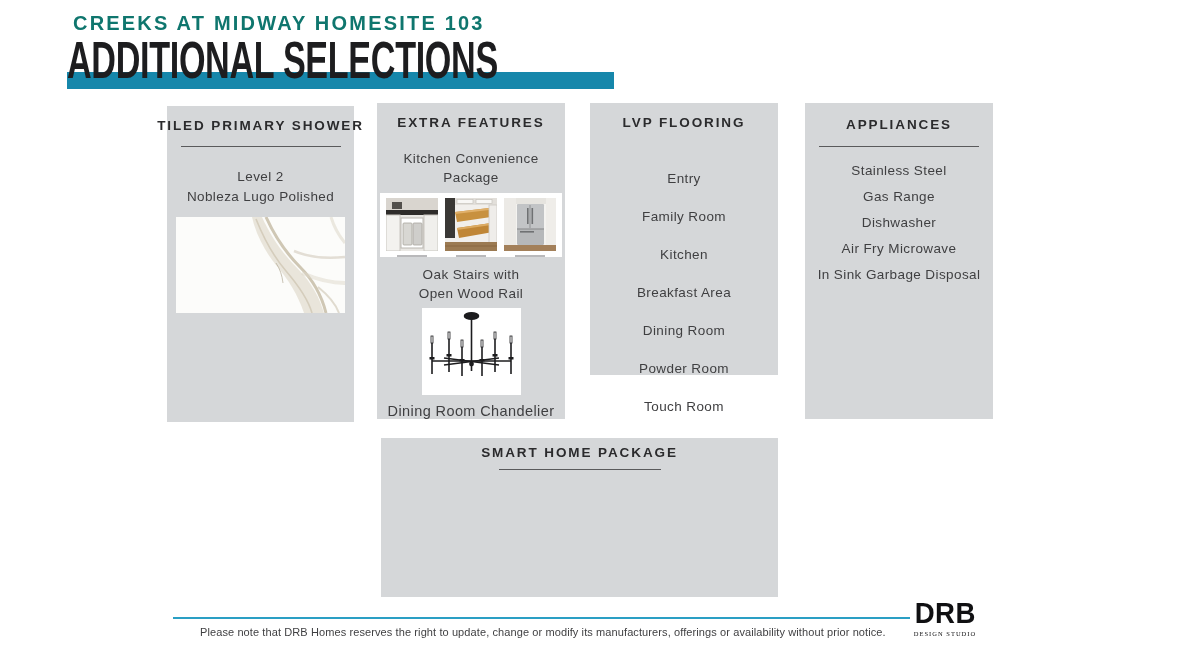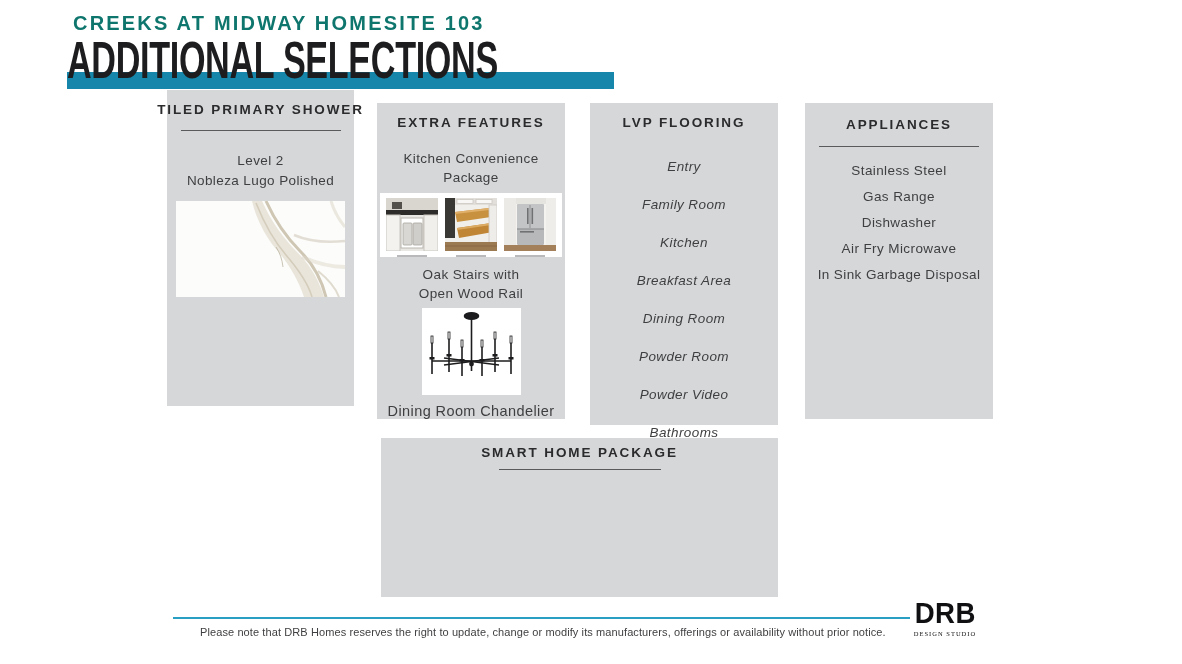--- a/index.html
+++ b/index.html
@@ -98,21 +98,21 @@
     margin-top:2px; white-space:nowrap;
   }
 </style>
 </head>
 <body>
 
 <div class="abs subtitle">CREEKS AT MIDWAY HOMESITE 103</div>
 <div class="abs title-bar"></div>
 <div class="abs main-title">ADDITIONAL SELECTIONS</div>
 
-<div class="abs panel" style="left:167px; top:90px; width:187px; height:316px;">
+<div class="abs panel" style="left:167px; top:106px; width:187px; height:316px;">
   <div class="panel-heading" style="margin-top:12px;">TILED PRIMARY SHOWER</div>
   <div class="rule" style="margin-top:13px;"></div>
   <div class="body-line" style="margin-top:22px;text-align:right;">Level 2</div>
   <div class="body-line" style="margin-top:5px;">Nobleza Lugo Polished</div>
   <div class="img-box" style="margin-top:13px; width:169px; height:96px;">
     <svg width="169" height="96" viewBox="0 0 169 96" xmlns="http://www.w3.org/2000/svg">
       <rect width="169" height="96" fill="#fcfcfa"></rect>
       <path d="M86,0 C96,22 108,38 122,52 C136,66 144,82 148,96 L128,96 C122,78 112,62 100,48 C90,36 80,18 76,0 Z" fill="#e3ddd0" opacity="0.75"></path>
       <path d="M90,0 C99,20 110,36 124,50 C137,63 146,80 150,96" stroke="#c3b9a2" stroke-width="3" fill="none" opacity="0.8"></path>
       <path d="M80,2 C88,22 98,40 110,54 C122,68 132,82 136,96" stroke="#cfc7b4" stroke-width="1.6" fill="none" opacity="0.8"></path>
@@ -220,31 +220,31 @@
         <rect x="57.5" y="51" width="5" height="2.5"></rect>
         <rect x="70.5" y="46" width="5" height="2.5"></rect>
         <rect x="86.5" y="49" width="5" height="2.5"></rect>
         <circle cx="49.5" cy="56" r="2.4"></circle>
       </g>
     </svg>
   </div>
   <div class="body-line" style="margin-top:8px; font-size:14.5px;">Dining Room Chandelier</div>
 </div>
 
-<div class="abs panel" style="left:590px; top:103px; width:188px; height:322px;">
+<div class="abs panel" style="left:590px; top:103px; width:188px; height:272px;">
   <div class="panel-heading" style="margin-top:12px;">LVP FLOORING</div>
   <div class="rule" style="margin-top:13px;"></div>
-  <div class="list" style="margin-top:16px; gap:23px;font-style:italic;">
+  <div class="list" style="margin-top:28px; gap:23px;">
     <div class="body-line">Entry</div>
     <div class="body-line">Family Room</div>
     <div class="body-line">Kitchen</div>
     <div class="body-line">Breakfast Area</div>
     <div class="body-line">Dining Room</div>
     <div class="body-line">Powder Room</div>
-    <div class="body-line">Powder Video</div>
+    <div class="body-line">Touch Room</div>
     <div class="body-line">Bathrooms</div>
   </div>
 </div>
 
 <div class="abs panel" style="left:805px; top:103px; width:188px; height:316px;">
   <div class="panel-heading" style="margin-top:14px;">APPLIANCES</div>
   <div class="rule" style="margin-top:14px;"></div>
   <div class="list" style="margin-top:16px; gap:11px;align-items:center;">
     <div class="body-line">Stainless Steel</div>
     <div class="body-line">Gas Range</div>

